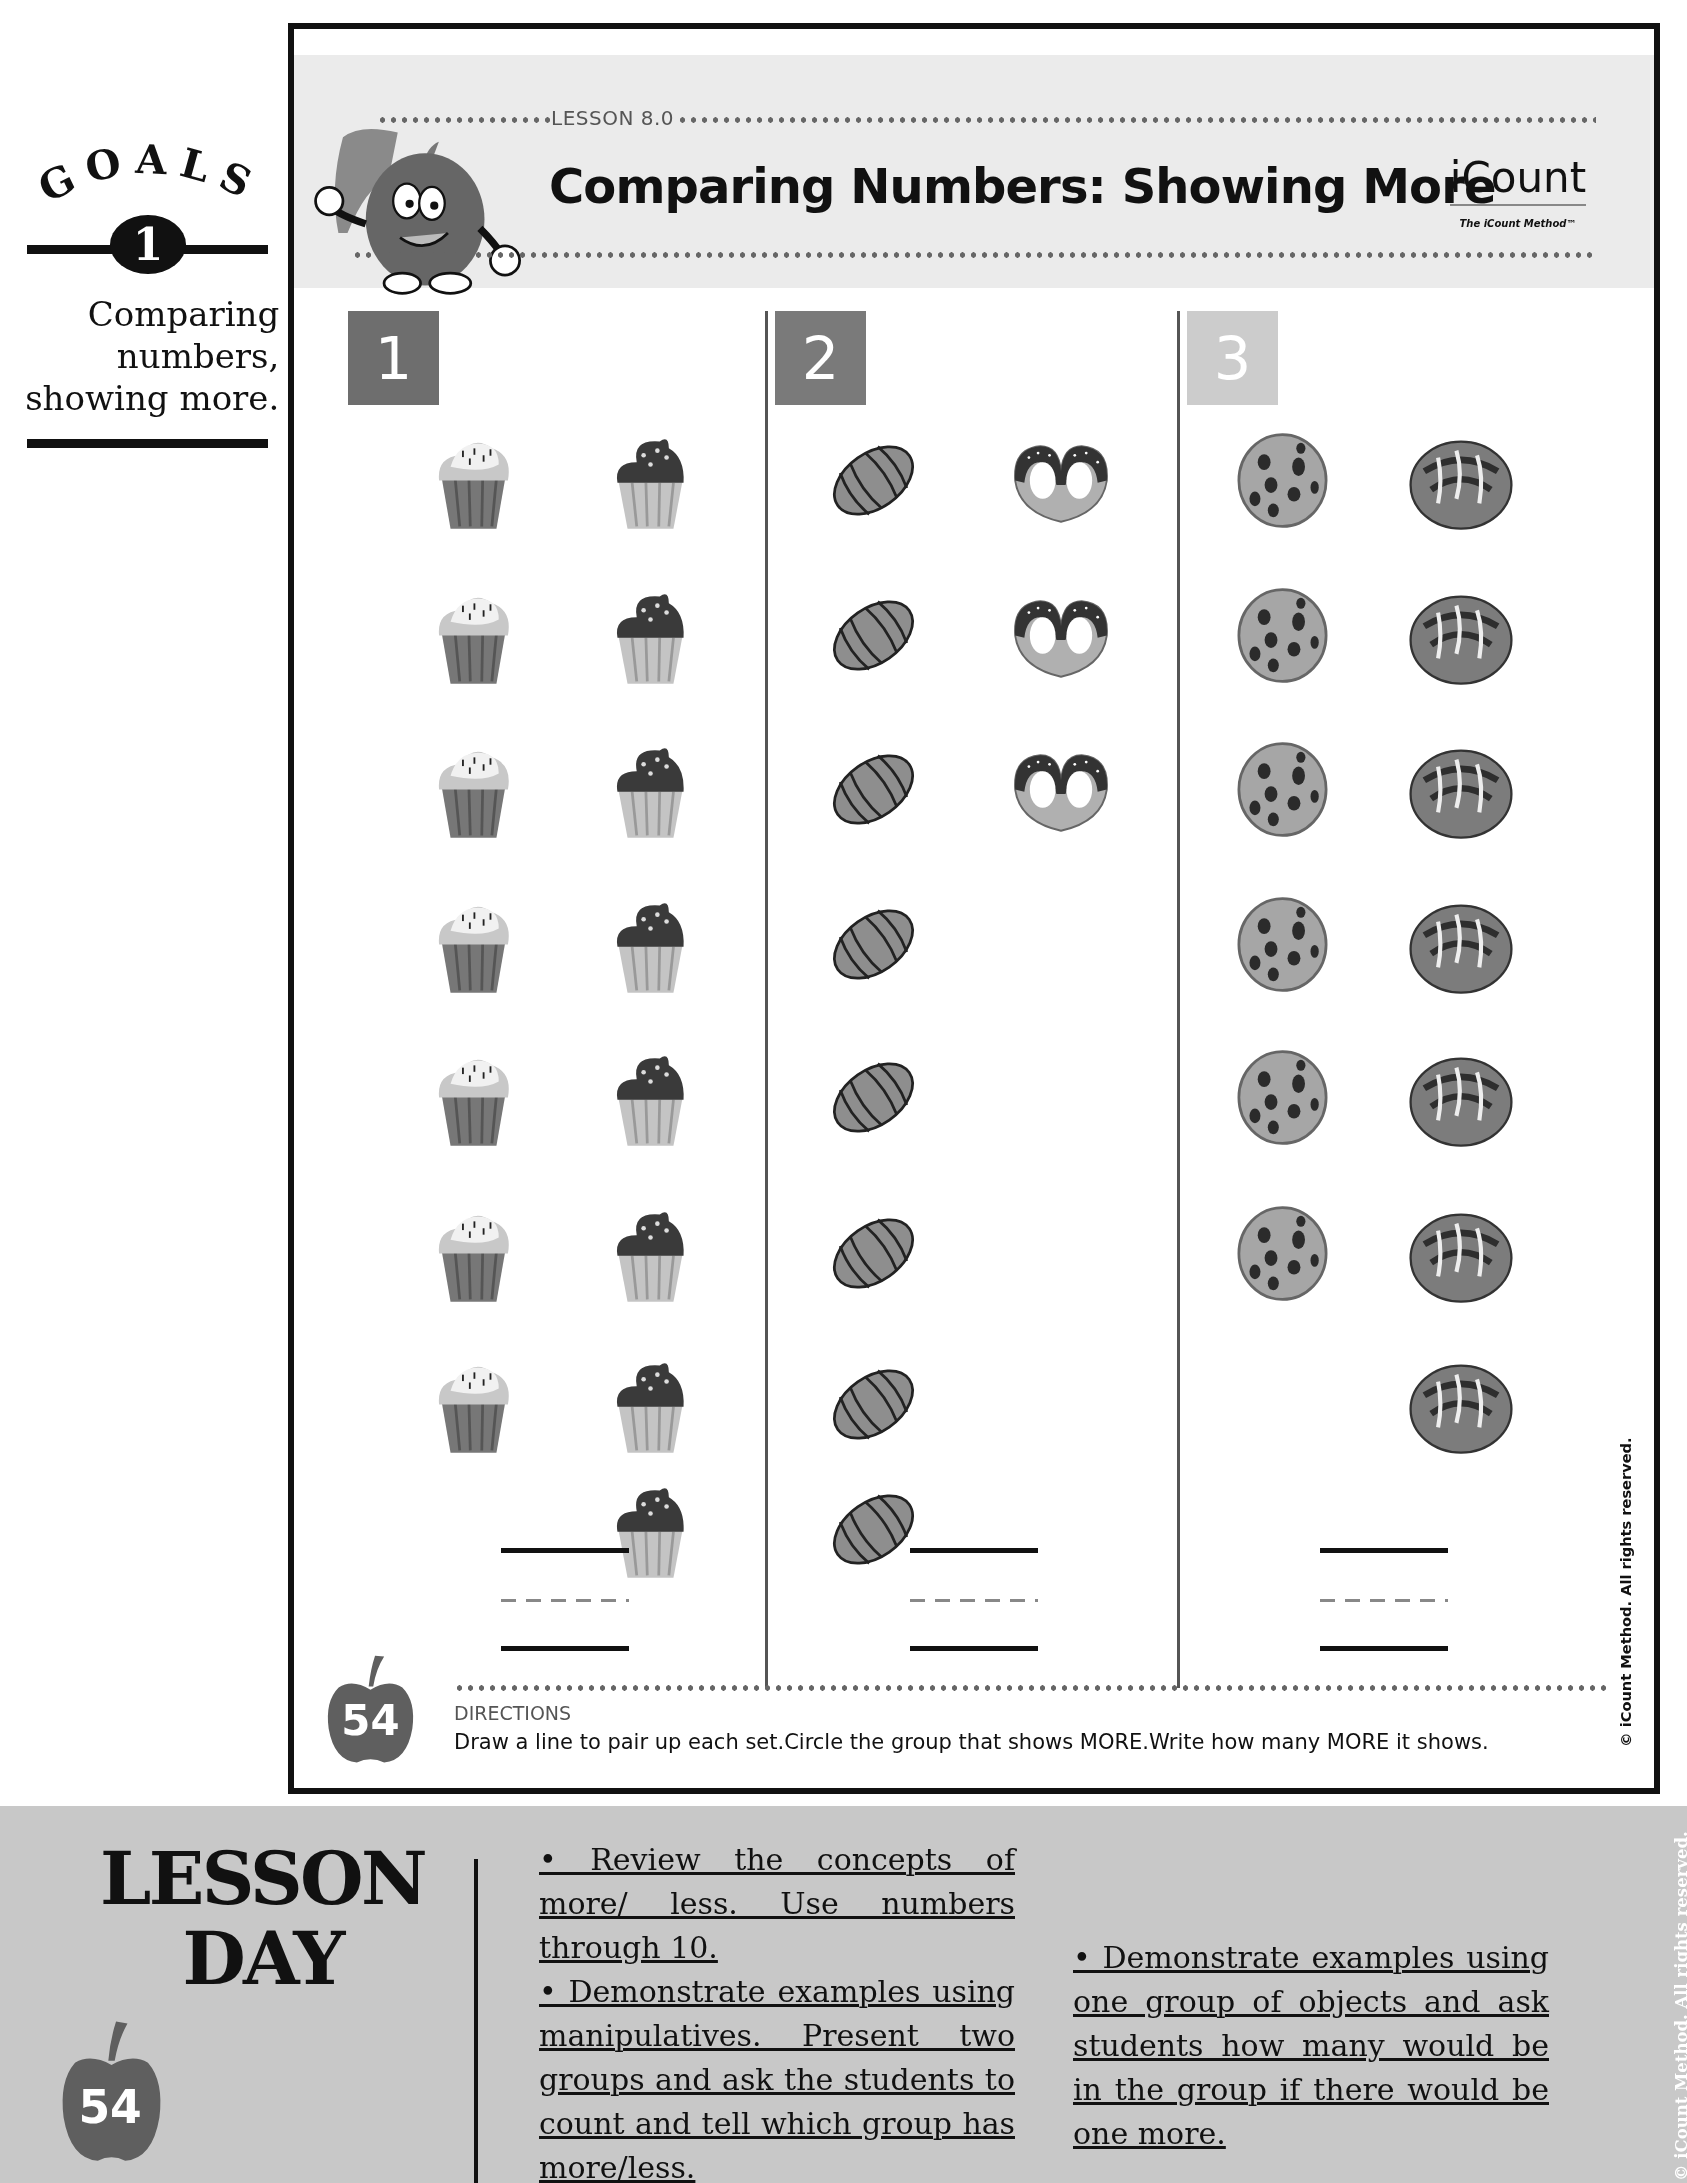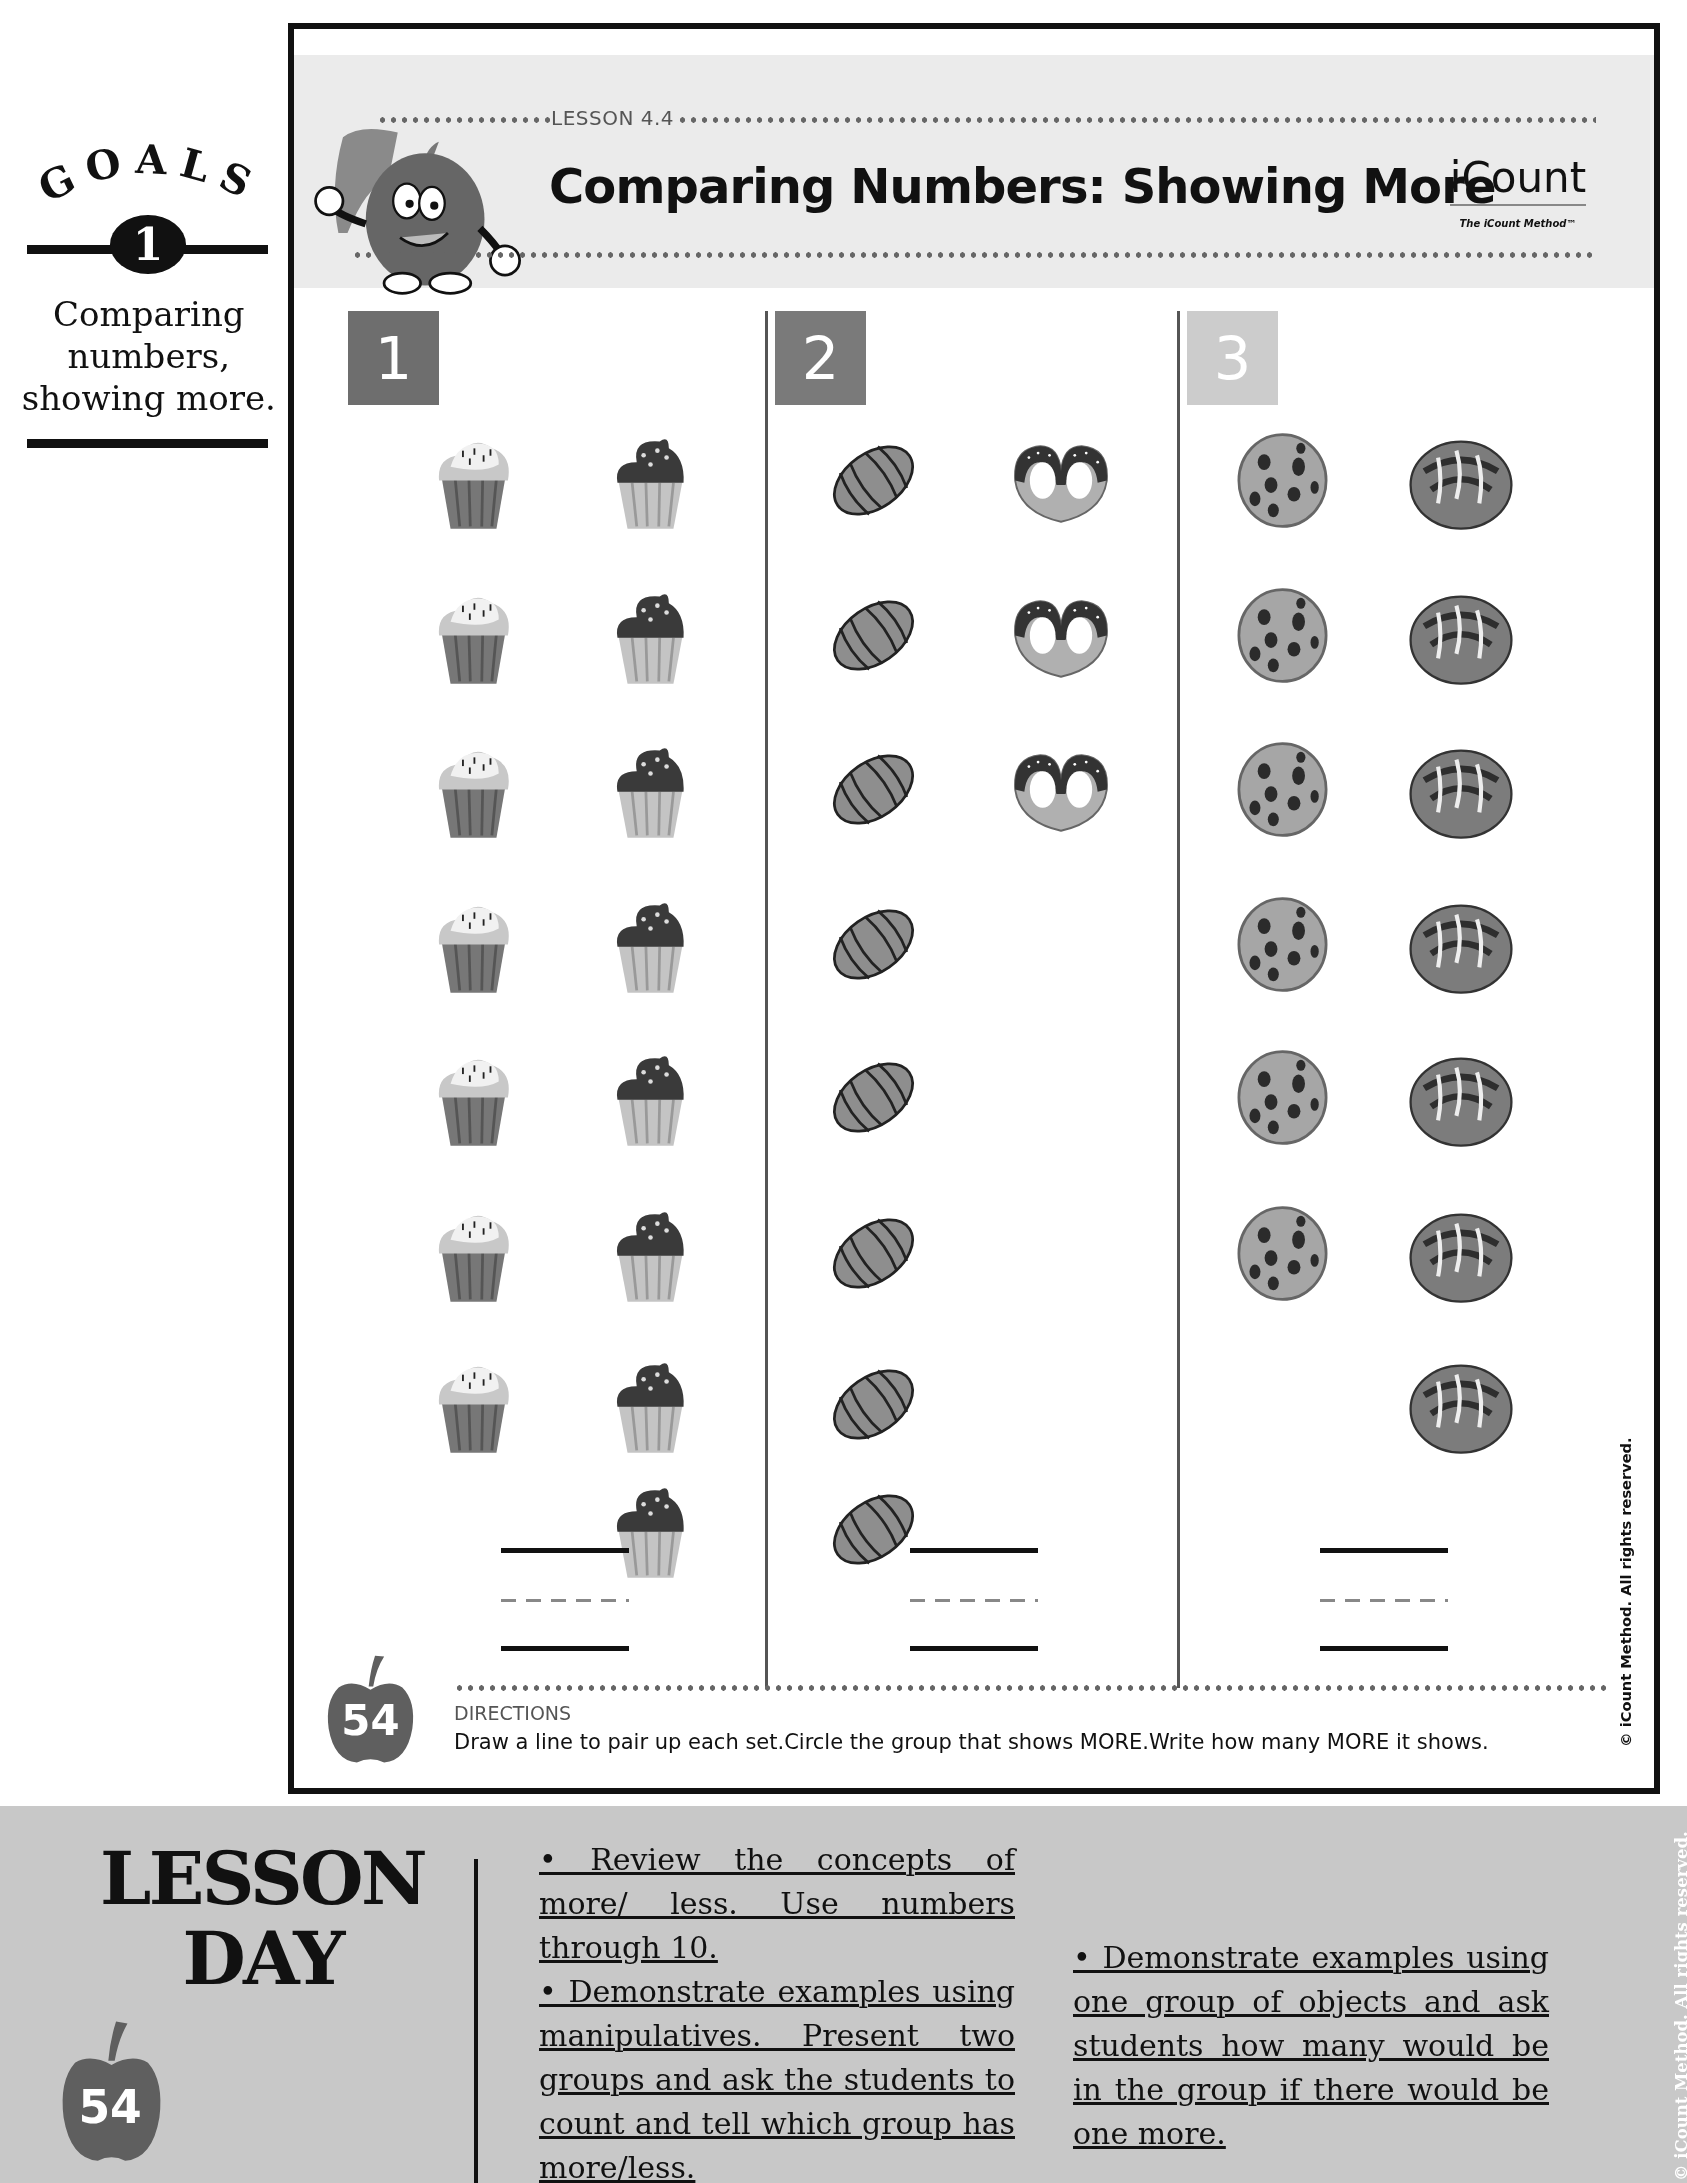--- a/index.html
+++ b/index.html
@@ -2,21 +2,21 @@
 <html style="font-size:7.3px"><head>
 <meta charset="utf-8">
 <style>
   html,body{margin:0;padding:0;}
   body{width:1687px;height:2183px;position:relative;background:#ffffff;overflow:hidden;font-family:"DejaVu Sans",sans-serif;color:#111;}
   .abs{position:absolute;}
   
   .goals-arc{left:27.4px;top:128px;width:238px;height:91px;}
   .goals-line{height:9.1px;background:#111;left:27.4px;width:241px;}
   .goals-badge{left:110px;top:215px;width:76px;height:59px;border-radius:50%;background:#111;color:#fff;font-family:"DejaVu Serif",serif;font-weight:bold;font-size:44px;display:flex;align-items:center;justify-content:center;}
-  .goals-text{left:18.3px;top:293px;width:261px;text-align:center;font-family:"DejaVu Serif",serif;font-size:34px;line-height:42px;}
+  .goals-text{left:18.3px;top:293px;width:261px;text-align:right;font-family:"DejaVu Serif",serif;font-size:34px;line-height:42px;}
   
   .frame{left:288px;top:23px;width:1360px;height:1759px;border:6px solid #111;box-sizing:content-box;}
   .header-band{left:294px;top:55px;width:1360px;height:233px;background:#ebebeb;}
   .lesson-label{left:551px;top:106px;font-size:20px;color:#555;letter-spacing:0.5px;}
   .dots{height:5.5px;background-image:radial-gradient(circle,#666 2.3px,transparent 2.7px);background-size:11px 5.5px;background-repeat:repeat-x;}
   .title{left:549px;top:158px;font-size:48px;font-weight:bold;letter-spacing:-0.9px;color:#111;}
   .logo{left:1445px;top:155px;width:146px;height:73px;text-align:center;}
   .logo-main{font-size:42px;color:#111;line-height:46px;}
   .logo-bar{height:2.7px;background:#888;margin:2.7px 4.6px 3.7px 4.6px;}
   .logo-sub{font-size:10px;font-style:italic;font-weight:bold;margin-top:12px;}
@@ -76,21 +76,21 @@
   <path d="M195 310 Q250 350 300 300" fill="#bbb" stroke="#111" stroke-width="6"></path>
   <path d="M120 280 Q60 260 40 240" stroke="#111" stroke-width="16" fill="none"></path>
   <circle cx="40" cy="230" r="30" fill="#fff" stroke="#111" stroke-width="6"></circle>
   <path d="M370 290 Q400 320 420 350" stroke="#111" stroke-width="16" fill="none"></path>
   <circle cx="425" cy="360" r="32" fill="#fff" stroke="#111" stroke-width="6"></circle>
   <ellipse cx="200" cy="410" rx="40" ry="22" fill="#fff" stroke="#111" stroke-width="6"></ellipse>
   <ellipse cx="305" cy="410" rx="45" ry="22" fill="#fff" stroke="#111" stroke-width="6"></ellipse>
 </svg>
 
 <div class="abs dots" style="left:377px;top:117px;width:174px;"></div>
-<div class="abs lesson-label">LESSON 4.4</div>
+<div class="abs lesson-label">LESSON 8.0</div>
 <div class="abs dots" style="left:677px;top:117px;width:919px;"></div>
 <div class="abs title">Comparing Numbers: Showing More</div>
 <div class="abs logo">
   <div class="logo-main">iCount</div>
   <div class="logo-bar"></div>
   <div class="logo-sub">The iCount Method™</div>
 </div>
 <div class="abs dots" style="left:352px;top:252px;width:1244px;"></div>
 
 <div class="abs num-box" style="left:348px;background:#6e6e6e;">

